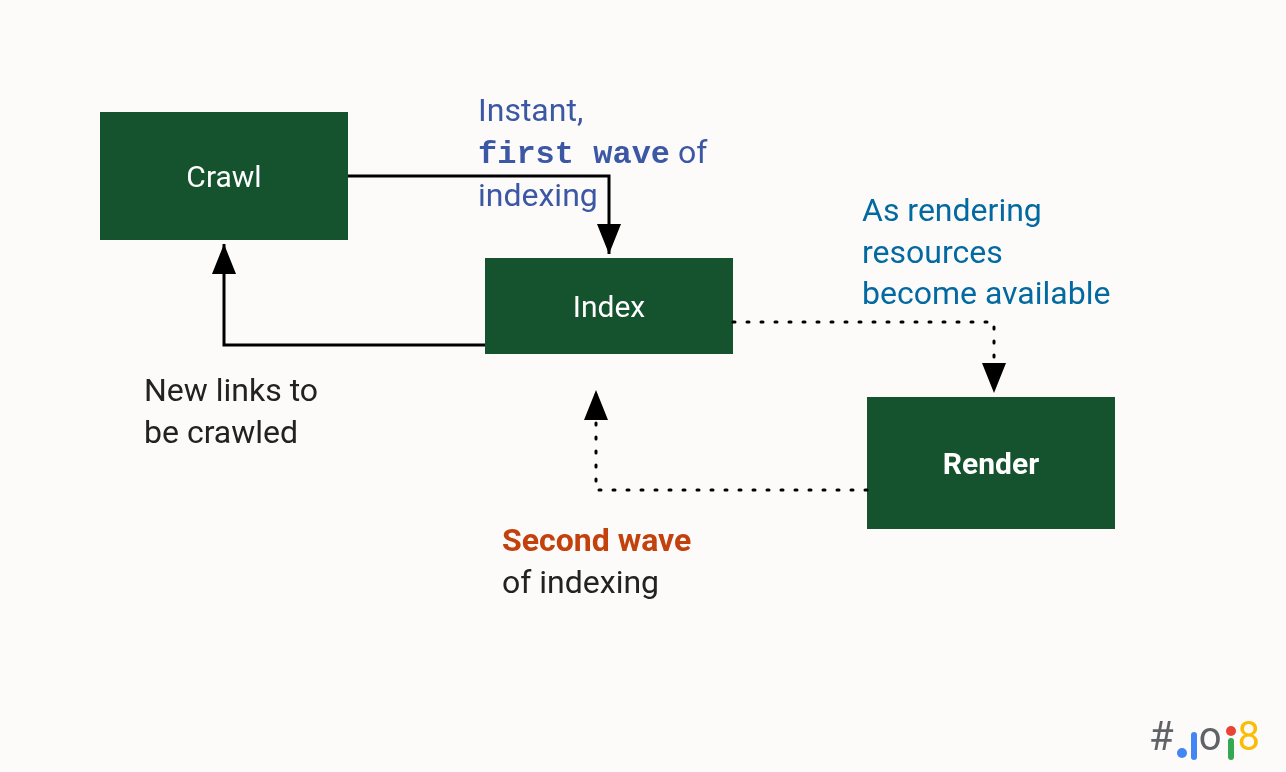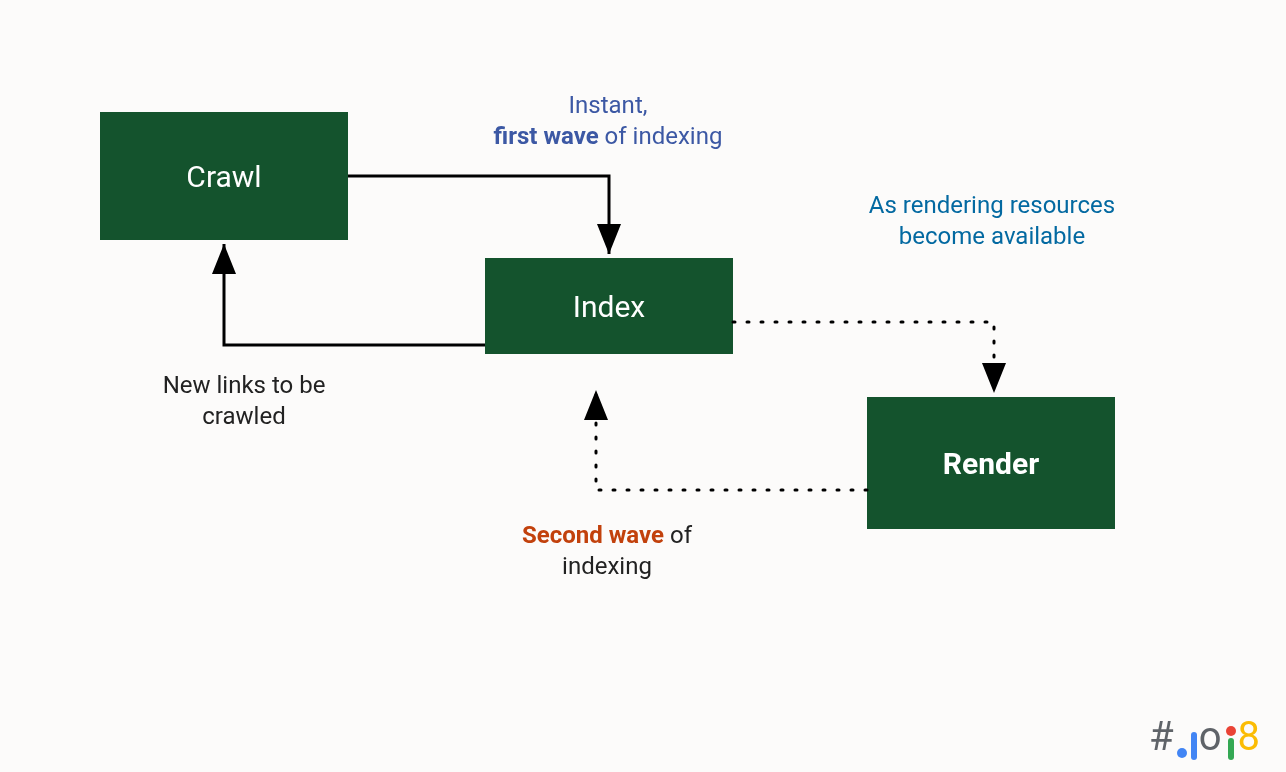--- a/index.html
+++ b/index.html
@@ -20,27 +20,27 @@
       justify-content: center;
       font-size: 30px;
       font-weight: 400;
     }
     .box-crawl   { left: 100px; top: 112px; width: 248px; height: 128px; }
     .box-index   { left: 485px; top: 258px; width: 248px; height: 96px; }
     .box-render  { left: 867px; top: 397px; width: 248px; height: 132px; font-weight: bold; }
 
     .label {
       position: absolute;
-      font-size: 24px;
+      font-size: 32px;
       line-height: 1.3;
-      text-align: center;
+      text-align: left;
     }
     .label-first-wave { left: 478px; top: 90px; width: 260px; color: #3c58a4; }
     .label-first-wave .line1 { display:block; font-weight:400; }
-    .label-first-wave .bold { font-weight:700; }
+    .label-first-wave .bold { font-weight:700;font-family:Liberation Mono, monospace; }
     .label-new-links { left: 144px; top: 370px; width: 200px; color: #222; }
     .label-resources { left: 862px; top: 190px; width: 260px; color: #0369a1; }
     .label-second-wave { left: 502px; top: 520px; width: 210px; color: #222; }
     .label-second-wave .bold { color: #c2410c; font-weight:700; }
 
     svg.overlay { position:absolute; left:0; top:0; width:1286px; height:772px; pointer-events:none; }
 
     .watermark {
       position:absolute;
       right: 24px;

